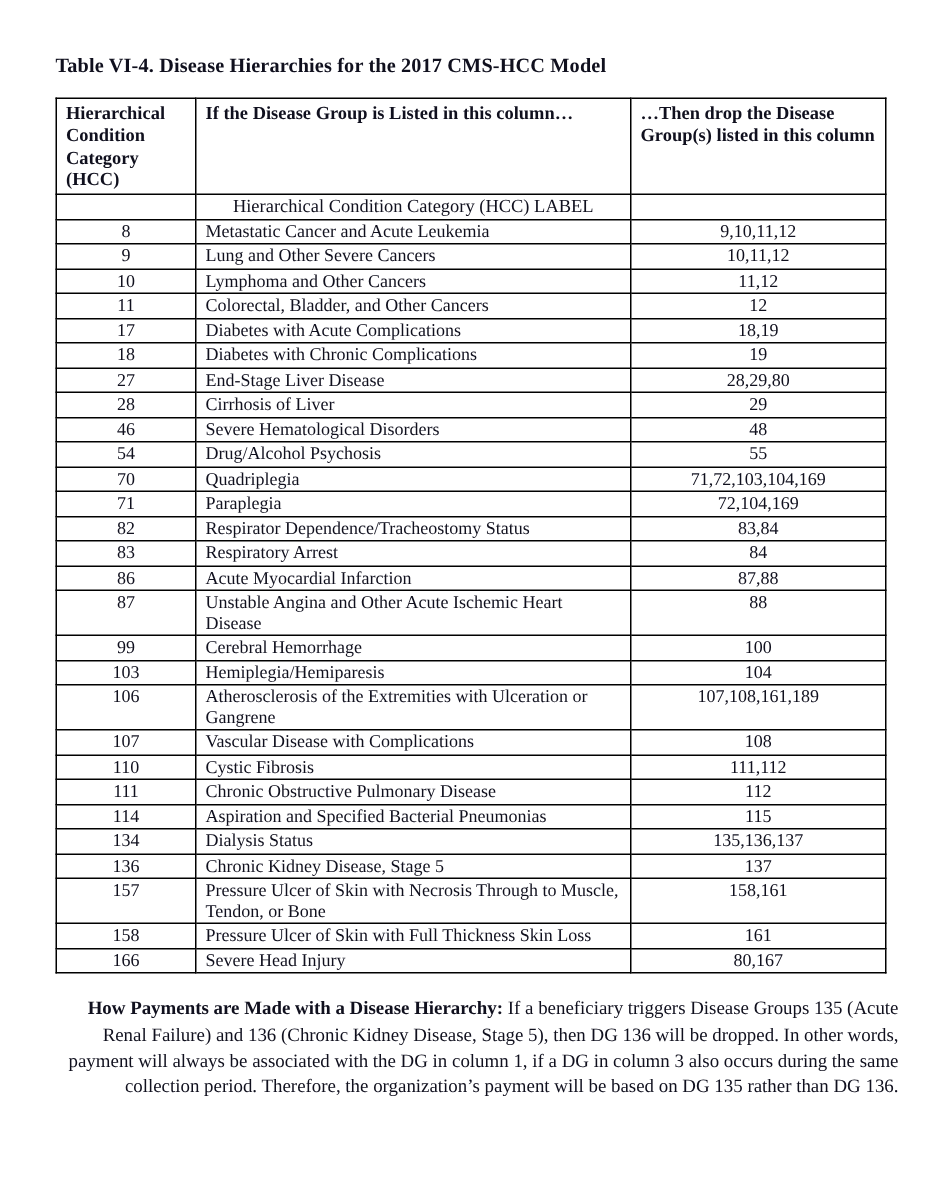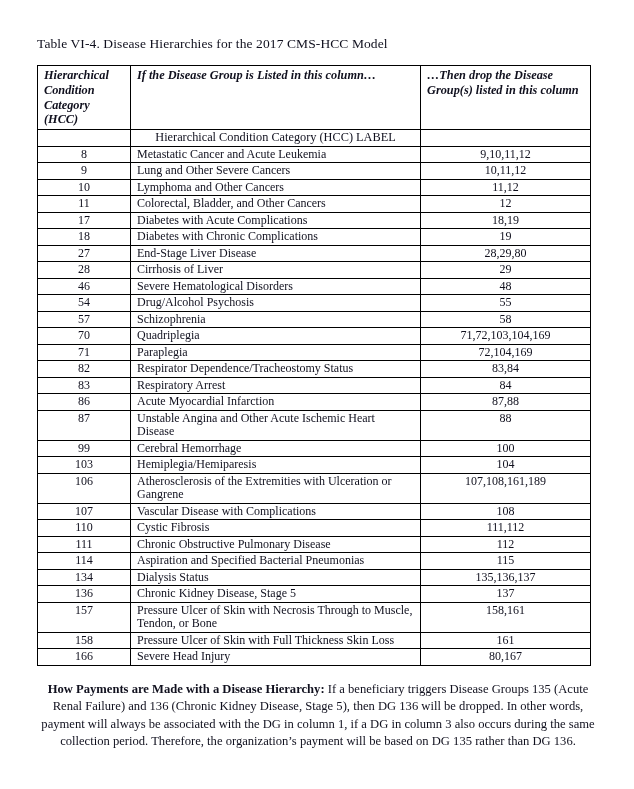--- a/index.html
+++ b/index.html
@@ -11,21 +11,21 @@
   html,body{margin:0;padding:0;}
   body{
     width:634px;height:789px;overflow:hidden;
     background:var(--bg);
     color:var(--text);
     font-family:"Liberation Serif","DejaVu Serif",serif;
   }
   .page{padding:30px 38px 0 37px;}
   .doc-title{
     font-size:13.5px;
-    font-weight:400;
+    font-weight:700;
     margin:6px 0 13px 0;
     letter-spacing:0.1px;
   }
   table.hcc-table{
     border-collapse:collapse;
     width:553px;
     table-layout:fixed;
   }
   col.c1{width:93px;}
   col.c2{width:290px;}
@@ -39,21 +39,20 @@
     vertical-align:top;
     font-weight:400;
     overflow:hidden;
   }
   .hcc-table thead th.colhead{
     font-weight:700;
     font-size:12.3px;
     line-height:14.8px;
     text-align:left;
     padding:2px 6px 2px 6px;
-    font-style:italic;
   }
   .hcc-table thead tr.head-row th.colhead{height:62px;}
   .hcc-table th.sub{
     font-weight:400;
     font-size:12.3px;
     text-align:center;
     padding:1px 2px;
   }
   .hcc-table td.hcc{
     text-align:center;
@@ -61,21 +60,21 @@
   }
   .hcc-table td.drop{
     text-align:center;
     padding:1px 2px;
   }
   .payment-note{
     width:562px;
     font-size:12.6px;
     line-height:17.4px;
     margin:15px 0 0 0;
-    text-align:center;
+    text-align:right;
   }
   .payment-note b{font-weight:700;}
 </style>
 </head>
 <body>
 
 <div class="page">
 
   <h1 class="doc-title">Table VI-4. Disease Hierarchies for the 2017 CMS-HCC Model</h1>
 
@@ -142,25 +141,20 @@
     <td class="hcc">46</td>
     <td class="lbl">Severe Hematological Disorders</td>
     <td class="drop">48</td>
   </tr>
         <tr>
     <td class="hcc">54</td>
     <td class="lbl">Drug/Alcohol Psychosis</td>
     <td class="drop">55</td>
   </tr>
         <tr>
-    <td class="hcc">57</td>
-    <td class="lbl">Schizophrenia</td>
-    <td class="drop">58</td>
-  </tr>
-        <tr>
     <td class="hcc">70</td>
     <td class="lbl">Quadriplegia</td>
     <td class="drop">71,72,103,104,169</td>
   </tr>
         <tr>
     <td class="hcc">71</td>
     <td class="lbl">Paraplegia</td>
     <td class="drop">72,104,169</td>
   </tr>
         <tr>

